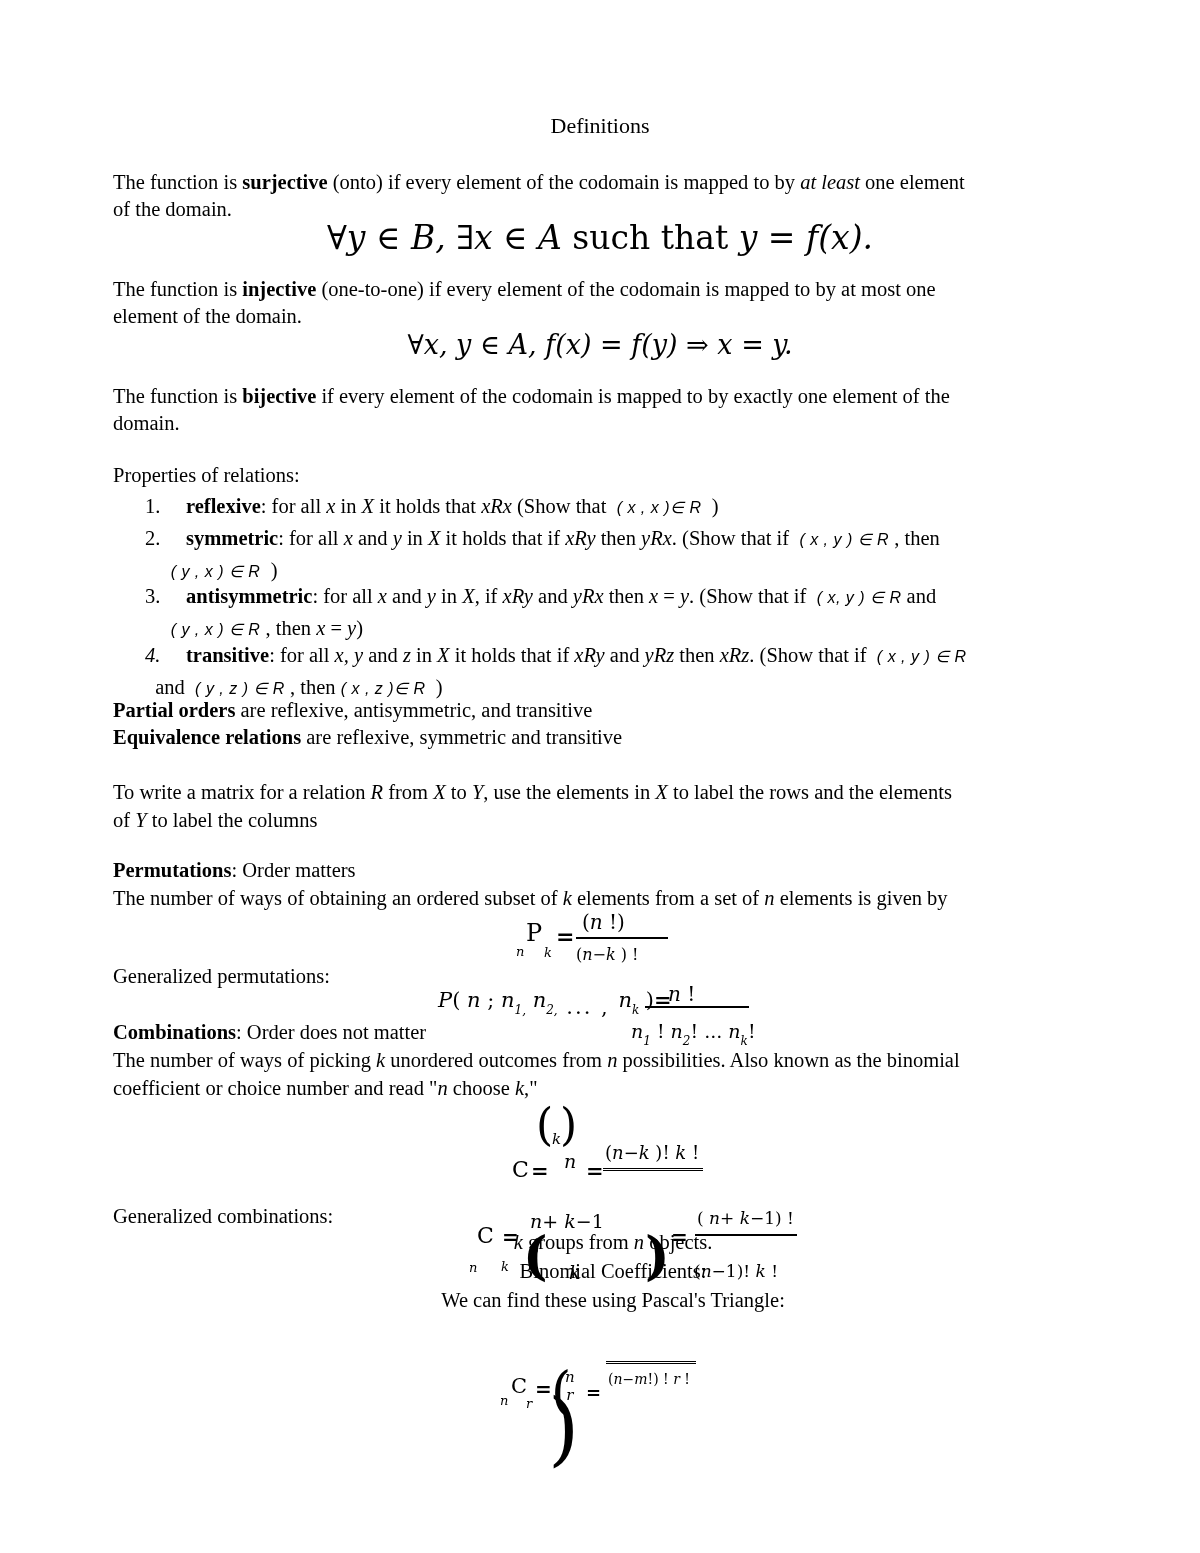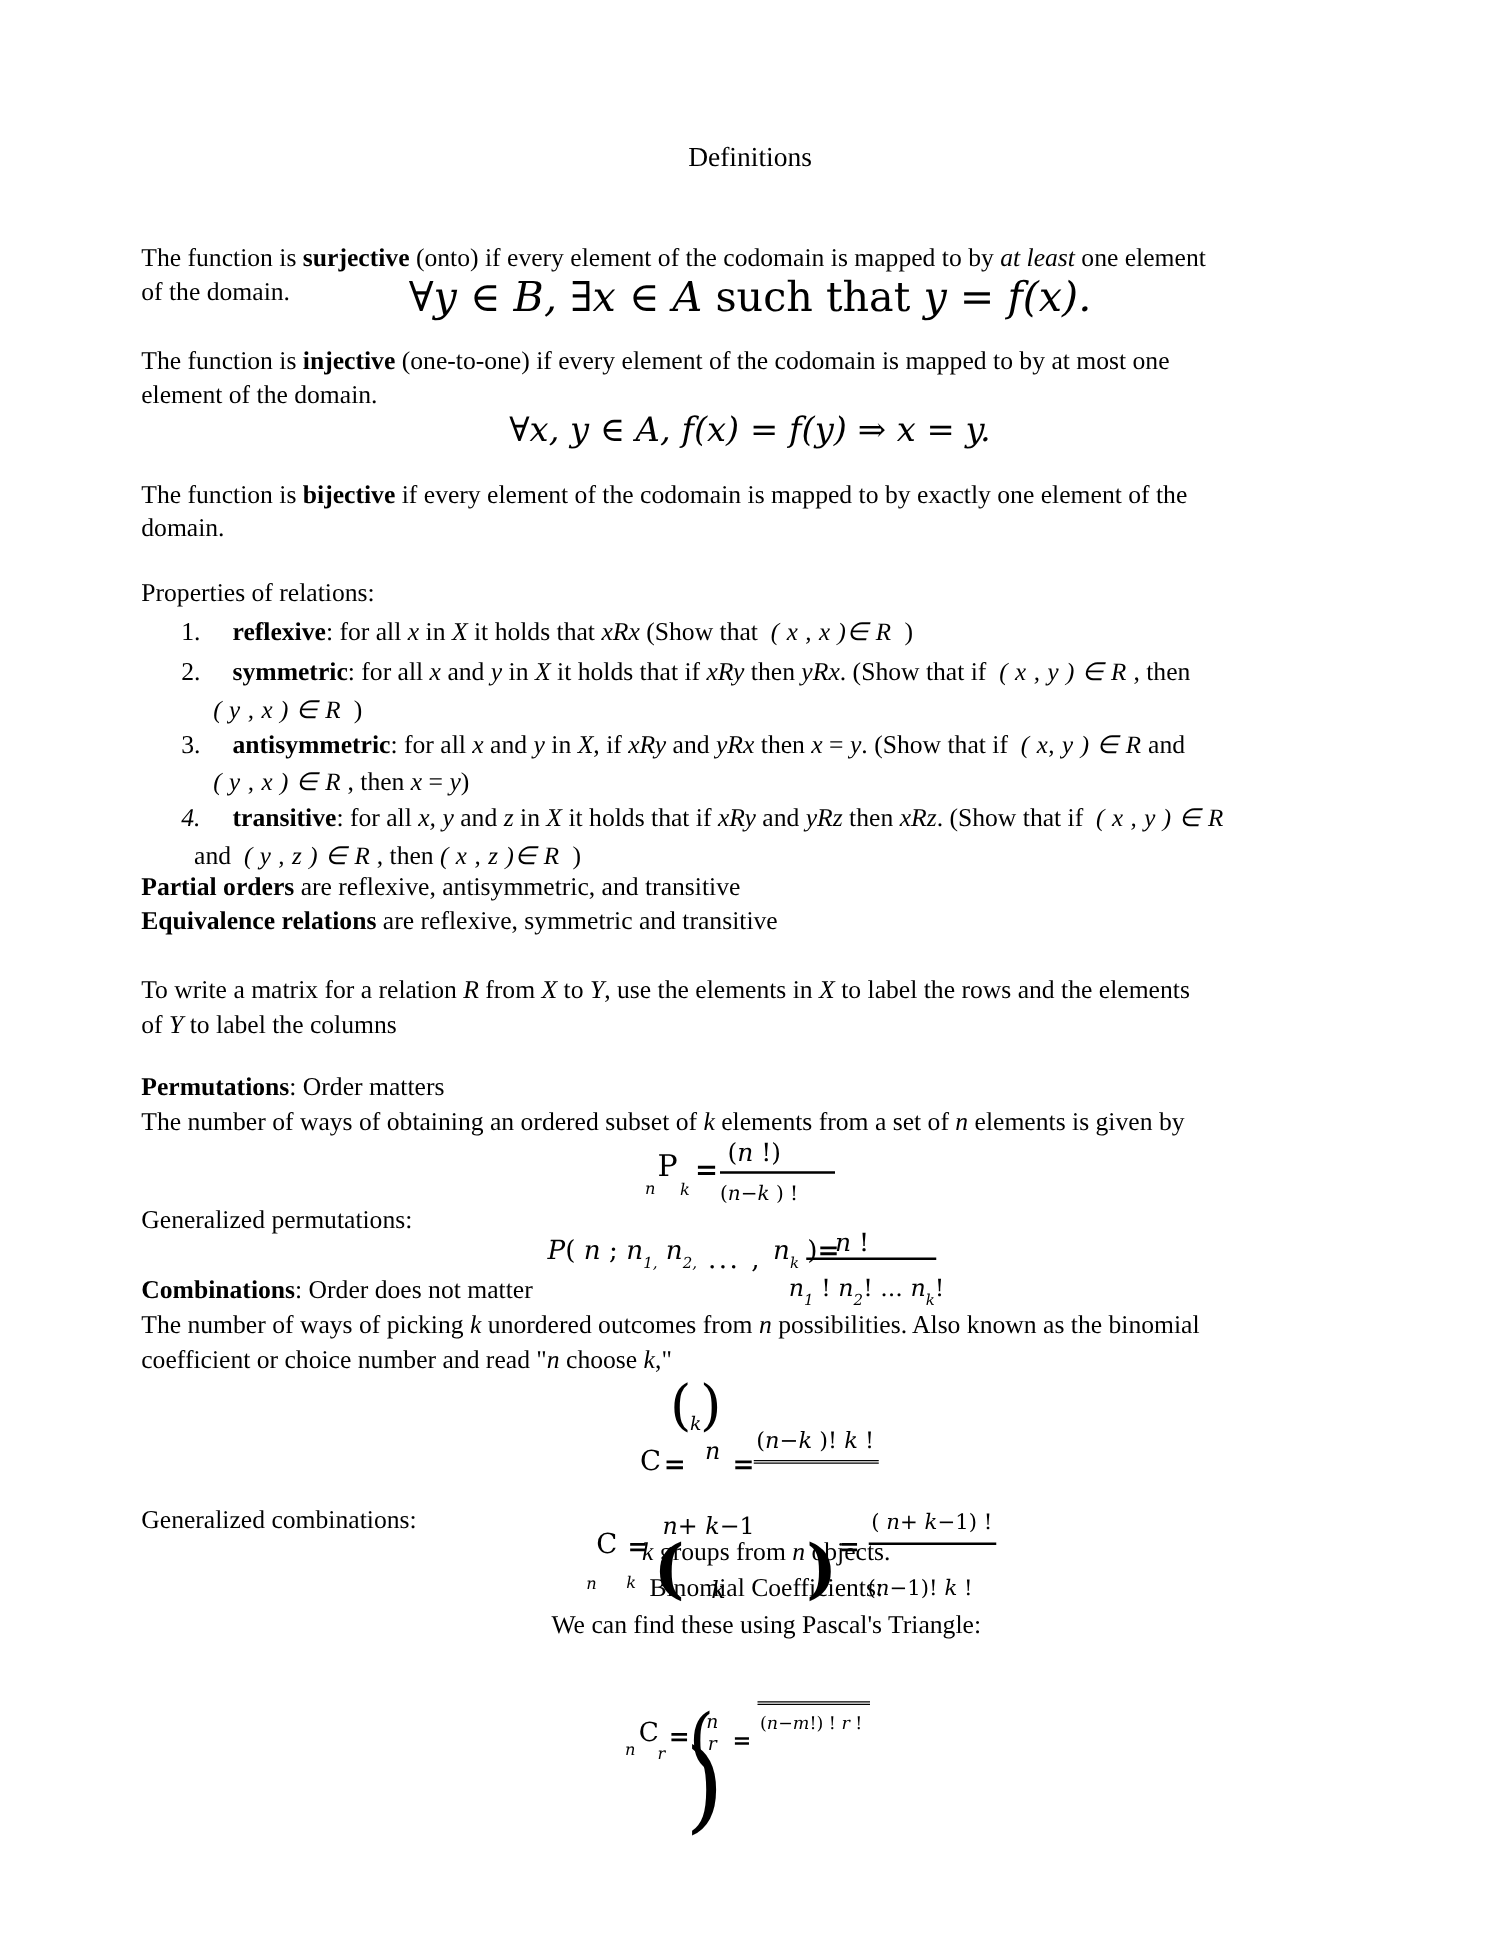--- a/index.html
+++ b/index.html
@@ -6,27 +6,27 @@
   .page{
     position:relative;width:1072px;height:1553px;background:#ffffff;
     font-family:"Liberation Serif",serif;font-size:20.5px;line-height:27px;color:#000;
     overflow:hidden;
   }
   .blk{position:absolute;}
   
   .seg-n{}
   .seg-b{font-weight:bold;}
   .seg-i{font-style:italic;}
-  .seg-m{font-family:Liberation Serif, serif;font-style:italic;font-size:20px;letter-spacing:.5px;}
+  .seg-m{font-family:Liberation Sans, sans-serif;font-style:italic;font-size:16px;letter-spacing:.5px;}
   .seg-sub{font-size:12px;font-style:italic;vertical-align:-7px;}
   .seg-low{vertical-align:-7px;letter-spacing:2px;}
   .seg-beq{font-weight:700;}
   
   #title{left:0;top:112px;width:1200px;text-align:center;font-size:22px;}
-  #p1{left:113px;top:169px;width:1000px;margin-top:25px;}
+  #p1{left:113px;top:169px;width:1000px;}
   #f1{left:0;top:221px;width:1200px;text-align:center;font-family:"DejaVu Serif",serif;font-size:33px;line-height:34px;}
   #p2{left:113px;top:276px;width:1000px;}
   #f2{left:0;top:328px;width:1200px;text-align:center;font-family:"DejaVu Serif",serif;font-size:27px;line-height:34px;}
   #p3{left:113px;top:383px;width:1000px;}
   #props{left:113px;top:462px;}
   .item{left:145px;width:985px;line-height:30px;}
   #it1{top:491px;}
   #it2{top:523px;}
   #it3{top:581px;}
   #it4{top:640px;}

